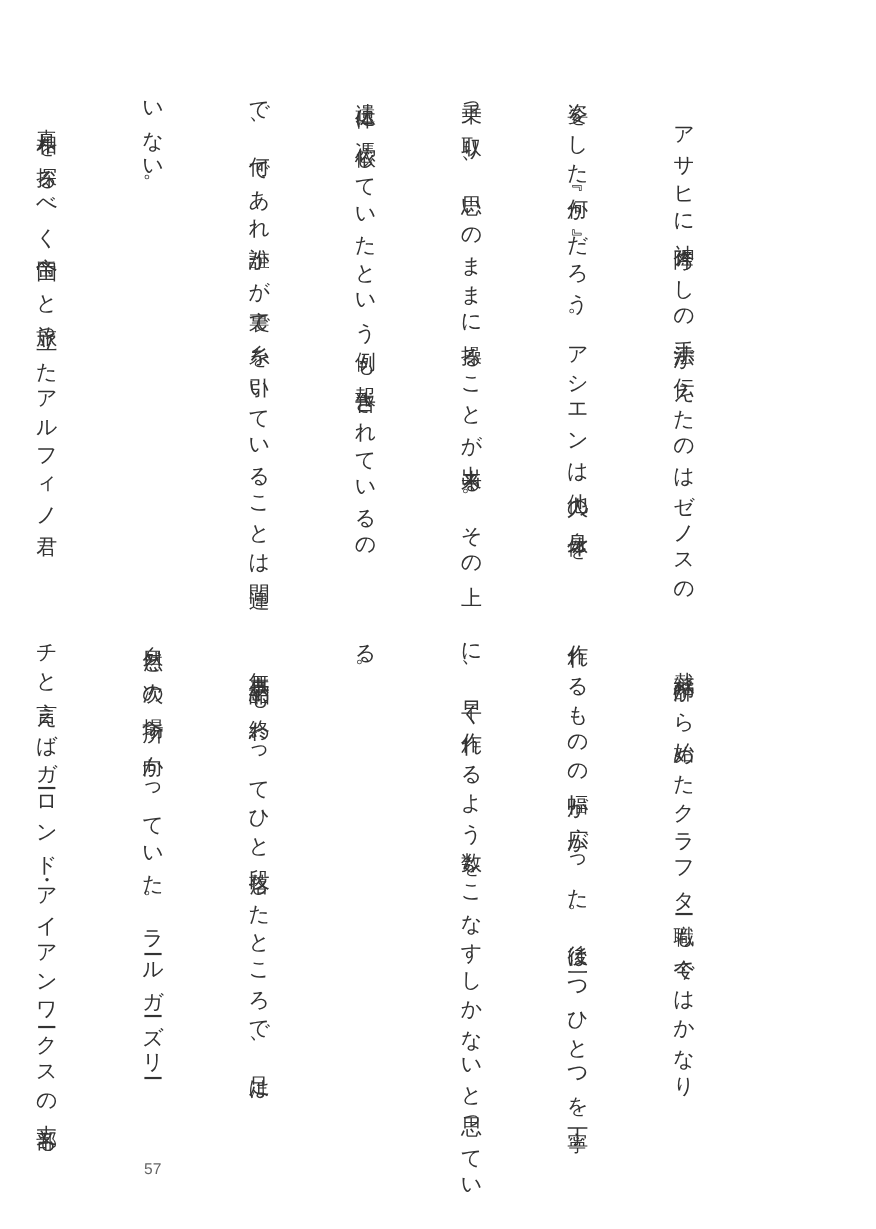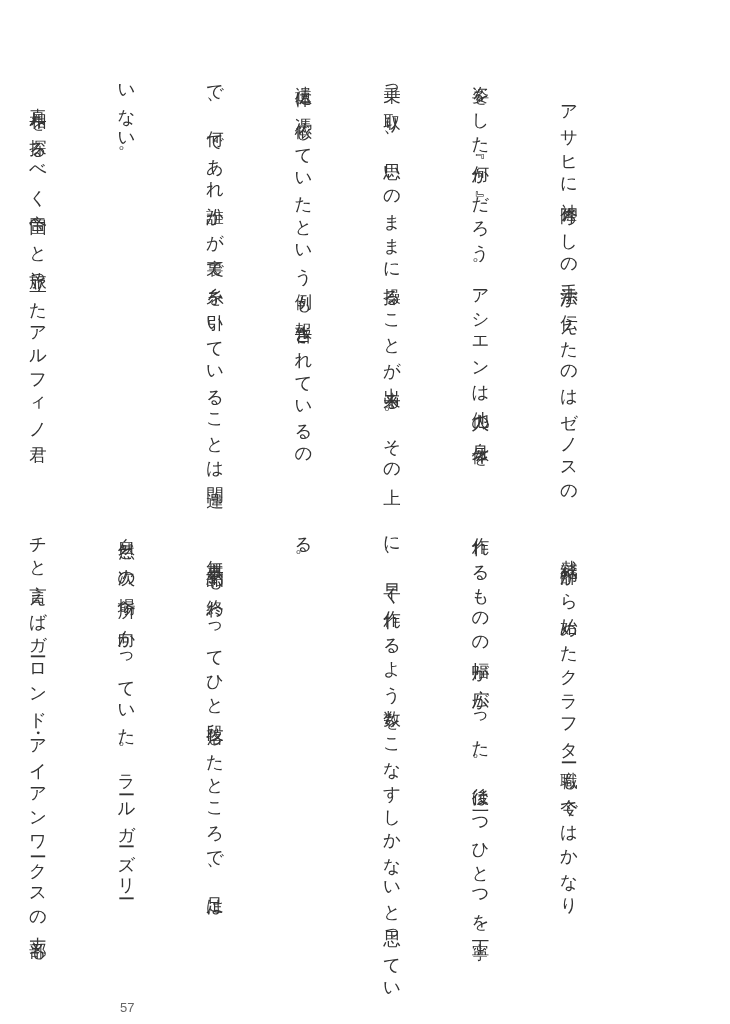--- a/index.html
+++ b/index.html
@@ -41,21 +41,21 @@
       right: 88px;
       top: 524px;
       height: 440px;
     }
     .col {
       display: block;
     }
     .page-number {
       position: absolute;
       left: 120px;
-      top: 1000px;
+      top: 966px;
       font-family: "Liberation Sans", sans-serif;
       font-size: 13px;
       color: #666666;
       letter-spacing: 0;
     }
   </style>
 </head>
 <body>
 
 <div class="page">

